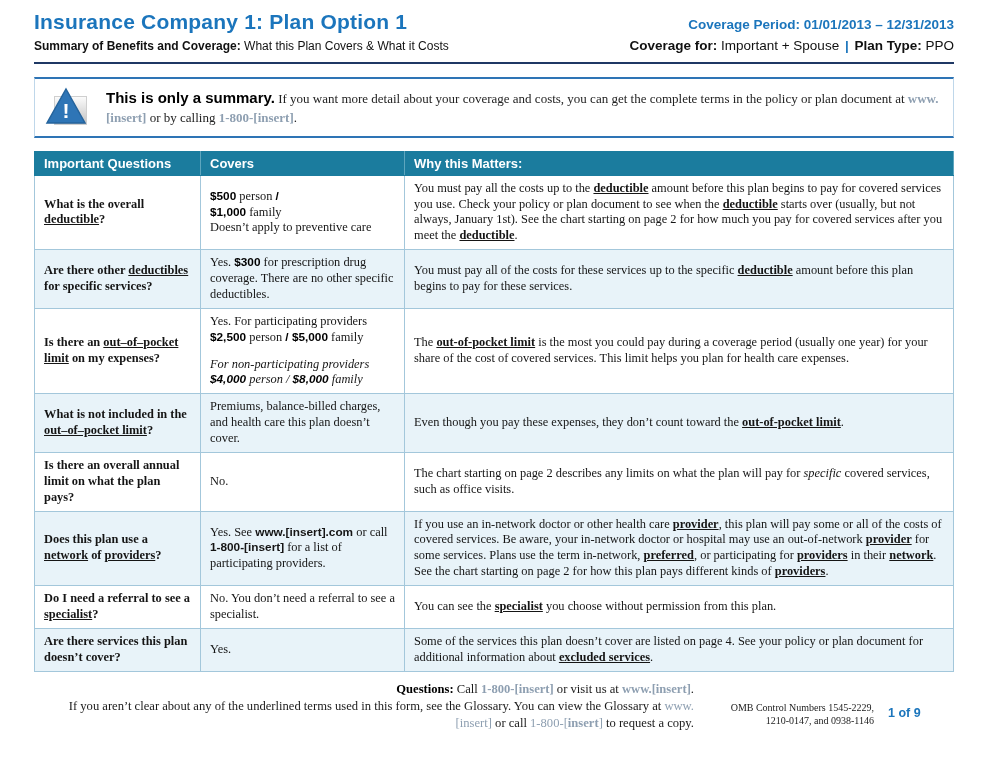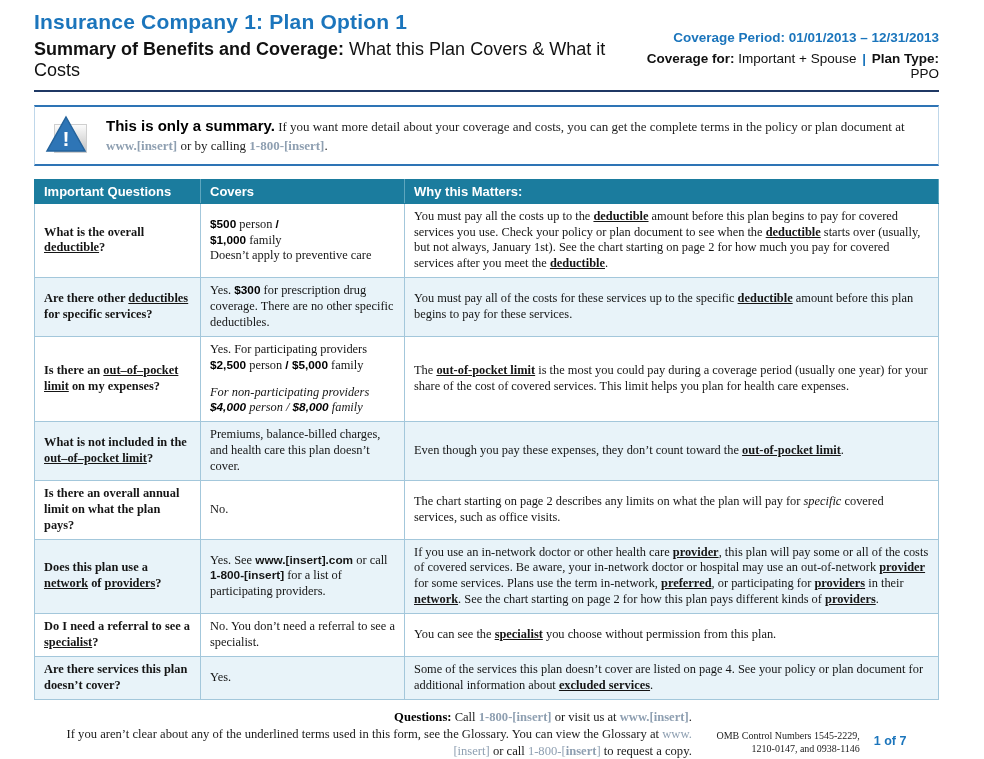--- a/index.html
+++ b/index.html
@@ -1,25 +1,25 @@
 <!DOCTYPE html>
 <html style="--accent_blue: #1B75BC; --rule_dark: #1F3864; --box_blue: #2E74B5; --theader_bg: #1B7C9E; --row_alt: #E8F3F9; --cell_border: #A3C7DB; --link_gray: #8E9FB1;"><head>
 <meta charset="utf-8">
 <style>
   * { margin:0; padding:0; box-sizing:border-box; }
   html,body { background:#ffffff; }
   body { font-family:"Liberation Serif", serif; color:#1a1a1a; }
-  .page { width:984px; height:759px; background:#fff; padding:10px 45px 0 34px; overflow:hidden; position:relative; }
+  .page { width:984px; height:759px; background:#fff; padding:10px 30px 0 34px; overflow:hidden; position:relative; }
 
   
   .hdr { display:flex; justify-content:space-between; align-items:flex-end;
          padding-bottom:9px; border-bottom:2px solid var(--rule_dark,#1F3864); }
   .title { font-family:"Liberation Sans", sans-serif; font-size:21px; font-weight:bold;
            color:var(--accent_blue,#1B75BC); letter-spacing:.2px; }
-  .subtitle { font-family:"Liberation Sans", sans-serif; font-size:18px; margin-top:5px; color:#111; }
+  .subtitle { font-family:"Liberation Sans", sans-serif; font-size:12px; margin-top:5px; color:#111; }
   .hdr-right { text-align:right; font-family:"Liberation Sans", sans-serif; }
   .coverage-period { color:var(--accent_blue,#1B75BC); font-weight:bold; font-size:13.5px; }
   .coverage-for { font-size:13.5px; margin-top:6px; color:#111; }
   .coverage-for .pipe { color:var(--accent_blue,#1B75BC); font-weight:bold; padding:0 2px; }
 
   
   .summary { margin-top:13px; display:flex; align-items:center; gap:14px;
              padding:8px 14px 8px 10px;
              border-top:2px solid var(--box_blue,#2E74B5);
              border-bottom:2px solid var(--box_blue,#2E74B5);
@@ -148,18 +148,18 @@
   </table>
 
   <footer class="ftr">
     <div class="ftr-left">
       <p class="q-line"><b class="blk">Questions:</b> Call <span class="lnk b">1-800-[insert]</span> or visit us at <span class="lnk b">www.[insert]</span>.</p>
       <p class="g-line">If you aren’t clear about any of the underlined terms used in this form, see the Glossary.  You can view the Glossary at <span class="lnk">www.[insert]</span> or call <span class="lnk">1-800-[<b>insert</b>]</span> to request a copy.</p>
     </div>
     <div class="ftr-right">
       <div class="omb-row">
         <p class="omb">OMB Control Numbers 1545-2229, 1210-0147, and 0938-1146</p>
-        <span class="page-num">1 of 7</span>
+        <span class="page-num">1 of 9</span>
       </div>
     </div>
   </footer>
 
 </div>
 
 </body></html>

